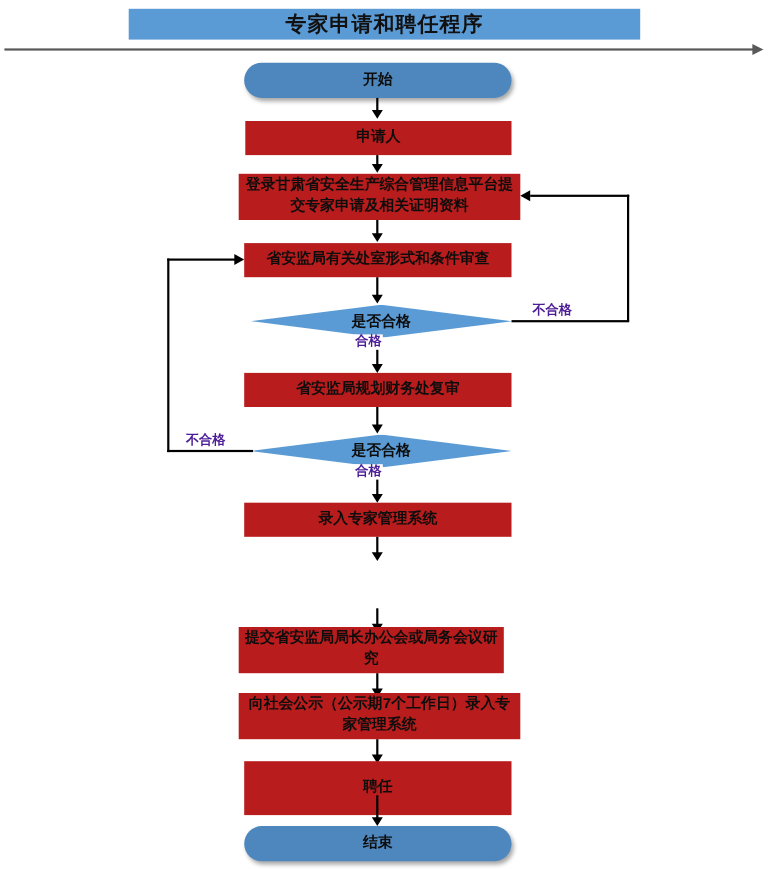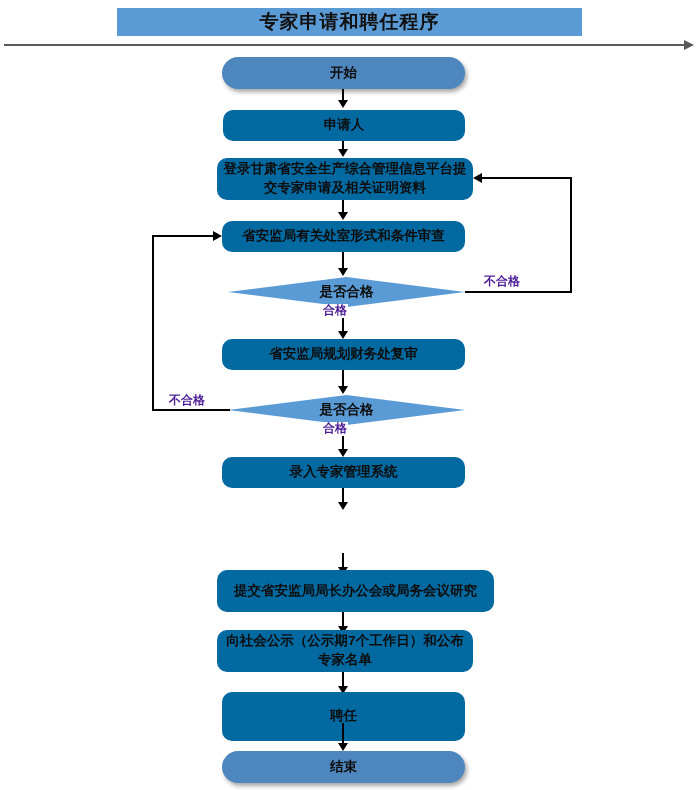--- a/index.html
+++ b/index.html
@@ -49,32 +49,31 @@
     width: 0;
     height: 0;
     border-top: 5px solid transparent;
     border-bottom: 5px solid transparent;
     border-left: 10px solid #595959;
   }
 
   
   .node {
     position: absolute;
-    background: #0369a1;
+    background: #b91c1c;
     display: flex;
     align-items: center;
     justify-content: center;
     text-align: center;
     color: #0d0d0d;
     font-size: 13.5px;
     font-weight: bold;
     line-height: 19px;
     box-sizing: border-box;
     padding: 0 4px;
-    border-radius: 10px;
   }
   .node.terminal {
     background: #4E87BD;
     border-radius: 20px;
     box-shadow: 2px 3px 4px rgba(0,0,0,0.35);
   }
 
   
   .diamond {
     position: absolute;
@@ -195,26 +194,26 @@
 
   <div class="node" style="left:222px; top:457px; width:243px; height:31px;">录入专家管理系统</div>
 
   <div class="vline" style="left:342px; top:488px; height:16px;"></div>
   <div class="arrow-down" style="left:338px; top:502px;"></div>
 
 
   <div class="vline" style="left:342px; top:553px; height:16px;"></div>
   <div class="arrow-down" style="left:338px; top:567px;"></div>
 
-  <div class="node" style="left:217px; top:570px; width:277px; height:42px;">提交省安监局局长办公会或局务会议研究</div>
+  <div class="node" style="left:217px; top:570px; width:241px; height:42px;">提交省安监局局长办公会或局务会议研究</div>
 
   <div class="vline" style="left:342px; top:612px; height:16px;"></div>
   <div class="arrow-down" style="left:338px; top:626px;"></div>
 
-  <div class="node" style="left:217px; top:630px; width:256px; height:42px;">向社会公示（公示期7个工作日）和公布专家名单</div>
+  <div class="node" style="left:217px; top:630px; width:256px; height:42px;">向社会公示（公示期7个工作日）录入专家管理系统</div>
 
   <div class="vline" style="left:342px; top:672px; height:16px;"></div>
   <div class="arrow-down" style="left:338px; top:686px;"></div>
 
   <div class="node" style="left:222px; top:692px; width:243px; height:49px;">聘任</div>
 
   <div class="vline" style="left:342px; top:723px; height:22px;"></div>
   <div class="arrow-down" style="left:338px; top:743px;"></div>
 
   <div class="node terminal" style="left:222px; top:751px; width:243px; height:32px;">结束</div>

